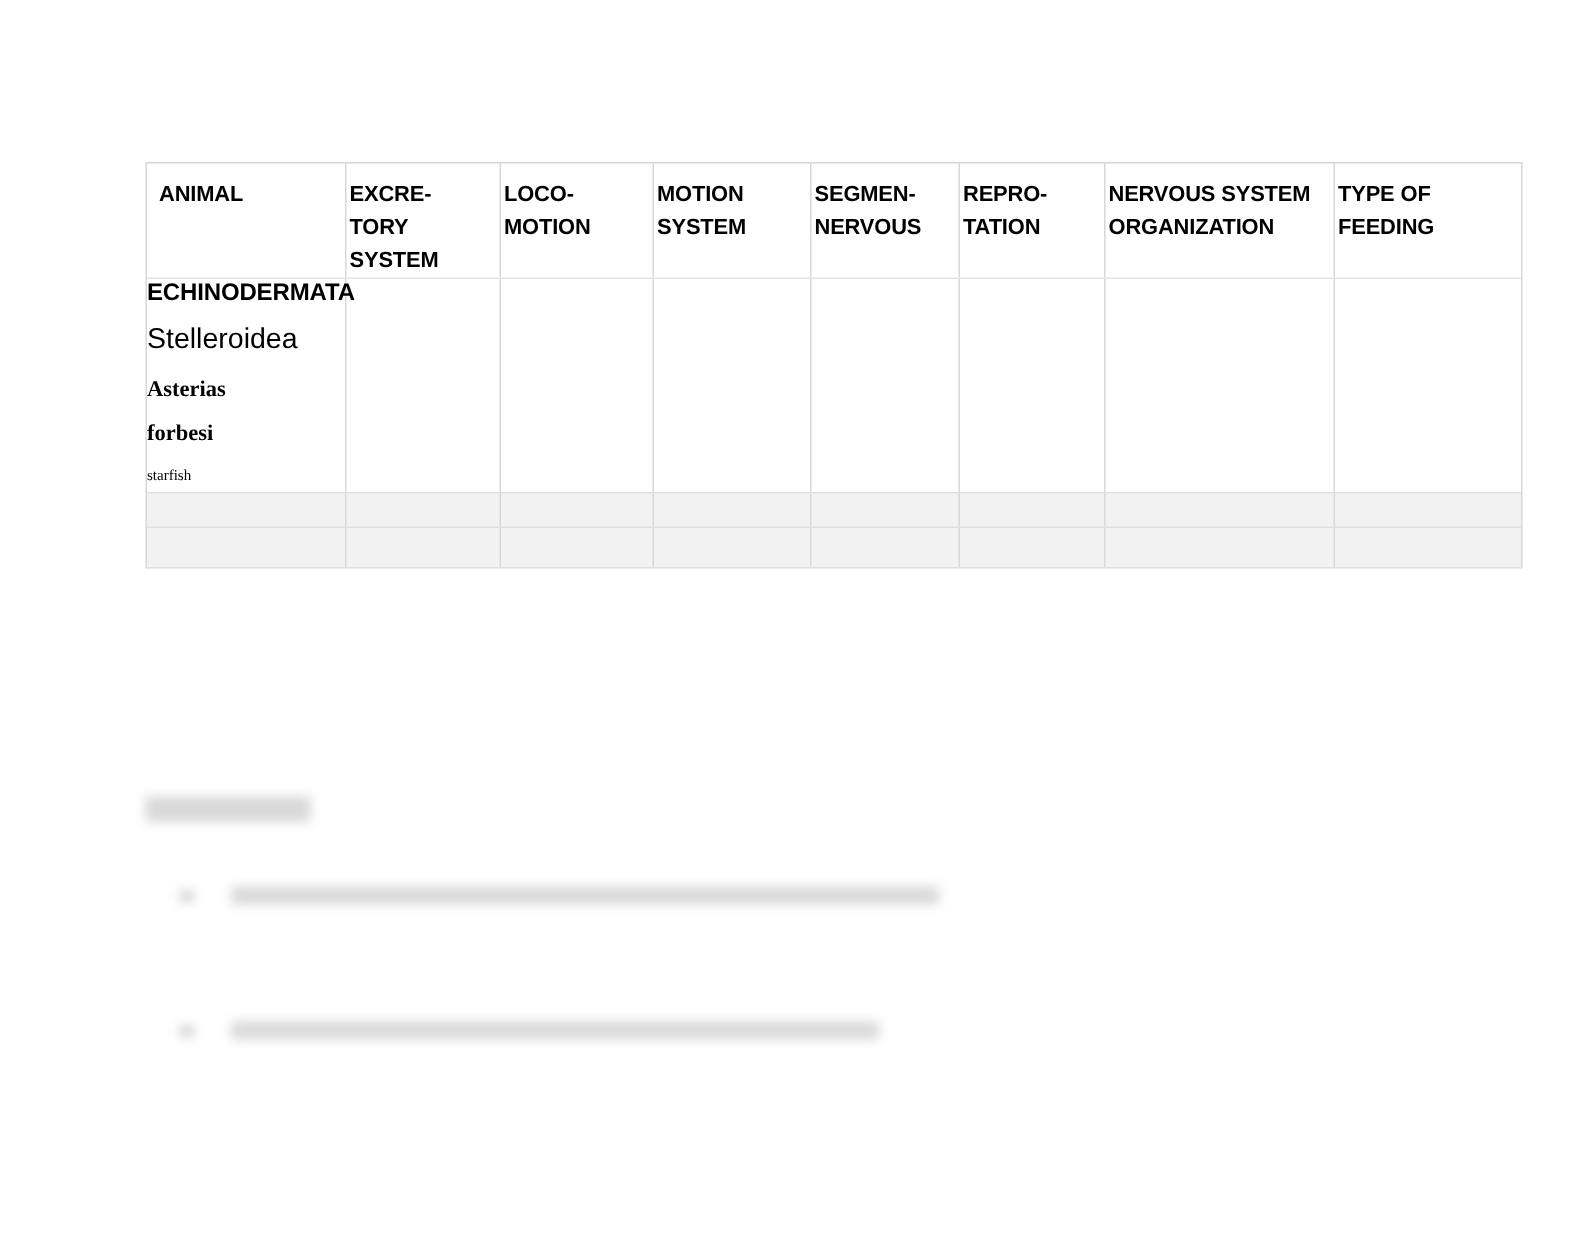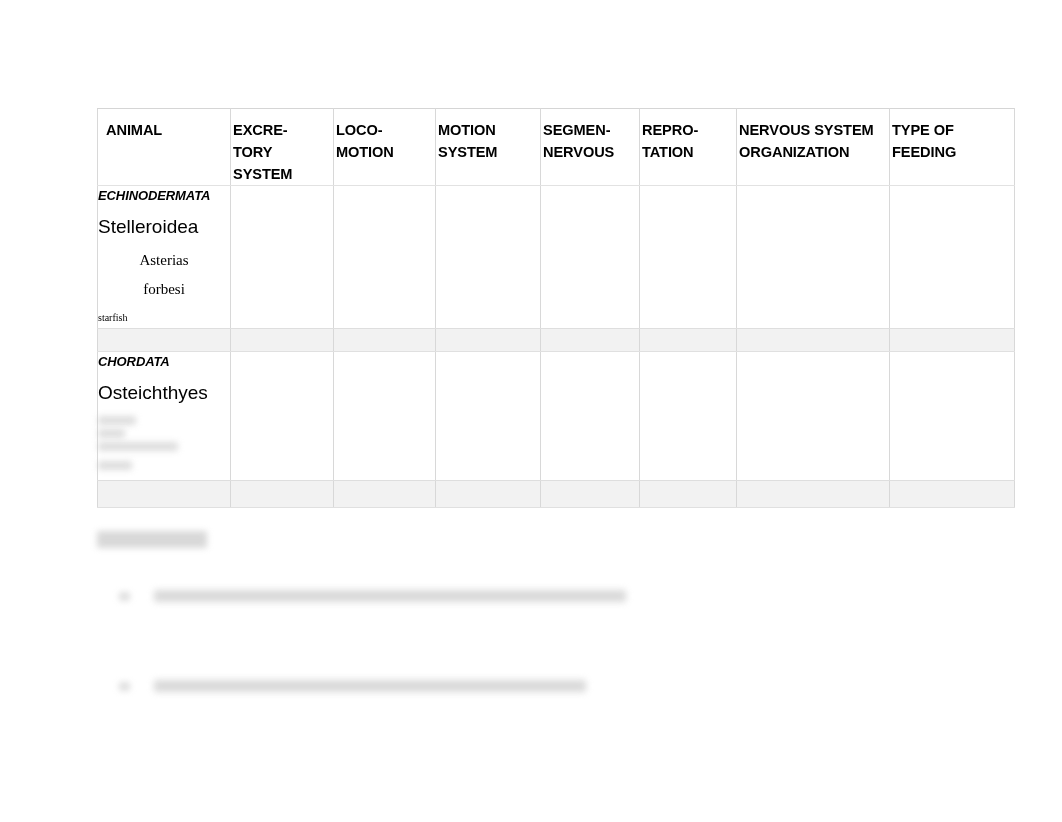--- a/index.html
+++ b/index.html
@@ -89,39 +89,37 @@
   }
   tr.data-row.row-2 td {
     height: 128px;
   }
   .animal-cell {
     padding: 6px 8px 4px 8px;
     text-align: left;
   }
   .taxon {
     font-weight: bold;
-    font-size: 13px;
+    font-size: 16px;
     line-height: 20px;
     letter-spacing: -0.1px;
     margin: 0 0 11px 0;
-    font-style: italic;
   }
   .common-name {
     font-weight: normal;
     font-size: 19px;
     line-height: 20px;
     margin: 0 0 13px 0;
   }
   .species {
     font-family: "Liberation Serif", serif;
-    font-weight: normal;
+    font-weight: bold;
     font-size: 15px;
     line-height: 20px;
     margin: 0 0 8px 0;
-    text-align: center;
   }
   .species .ln { display: block; margin-bottom: 9px; }
   .plain-name {
     font-family: Liberation Serif, serif;
     font-size: 10px;
     line-height: 20px;
     margin: 0;
   }
 
   
@@ -301,39 +299,20 @@
           <td></td>
           <td></td>
           <td></td>
           <td></td>
           <td></td>
           <td></td>
           <td></td>
           <td></td>
         </tr>
 
-        <tr class="data-row row-2">
-          <td class="animal-cell">
-            <p class="taxon">CHORDATA</p>
-            <p class="common-name">Osteichthyes</p>
-            <div>
-              <span class="redacted w1"></span>
-              <span class="redacted w2"></span>
-              <span class="redacted w3"></span>
-              <span class="redacted w4"></span>
-            </div>
-          </td>
-          <td></td>
-          <td></td>
-          <td></td>
-          <td></td>
-          <td></td>
-          <td></td>
-          <td></td>
-        </tr>
 
         <tr class="spacer-row tall">
           <td></td>
           <td></td>
           <td></td>
           <td></td>
           <td></td>
           <td></td>
           <td></td>
           <td></td>

